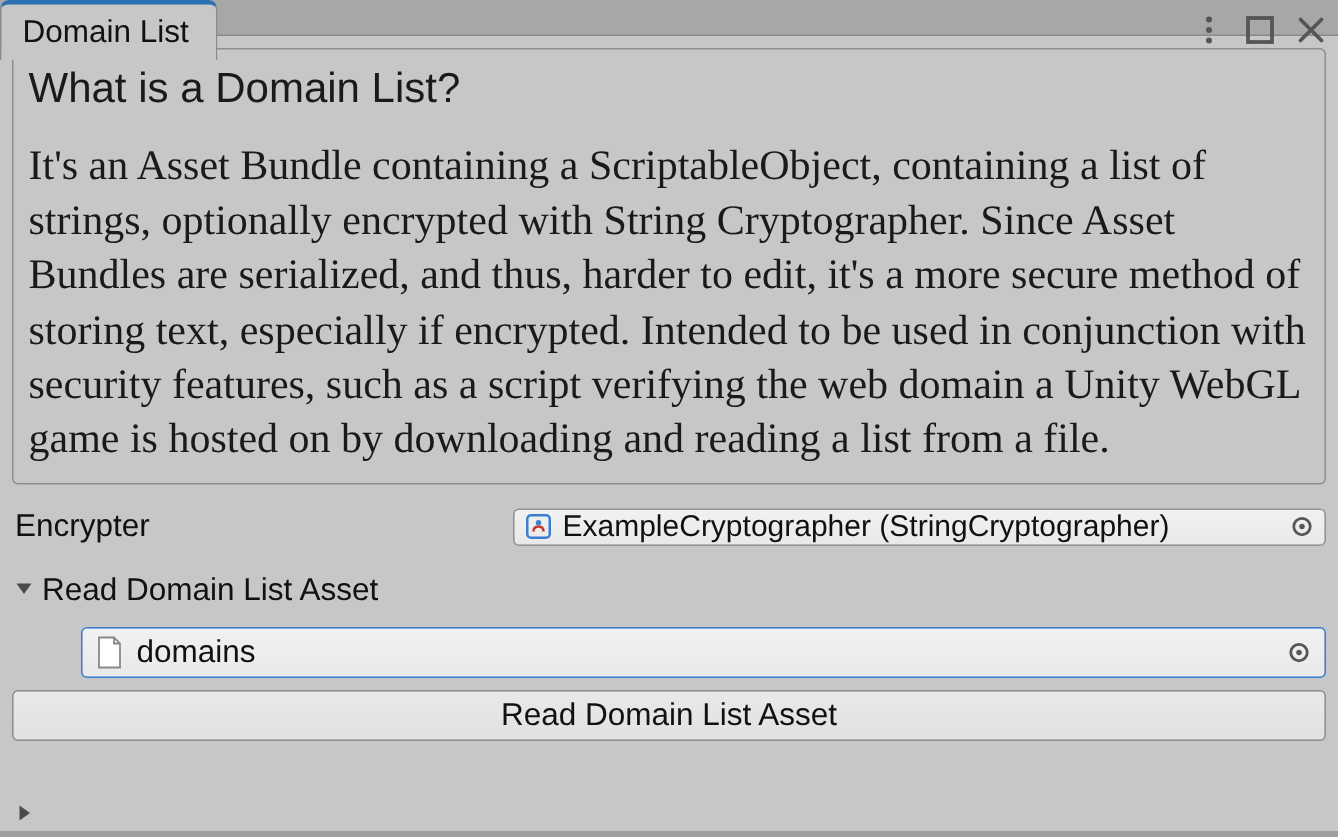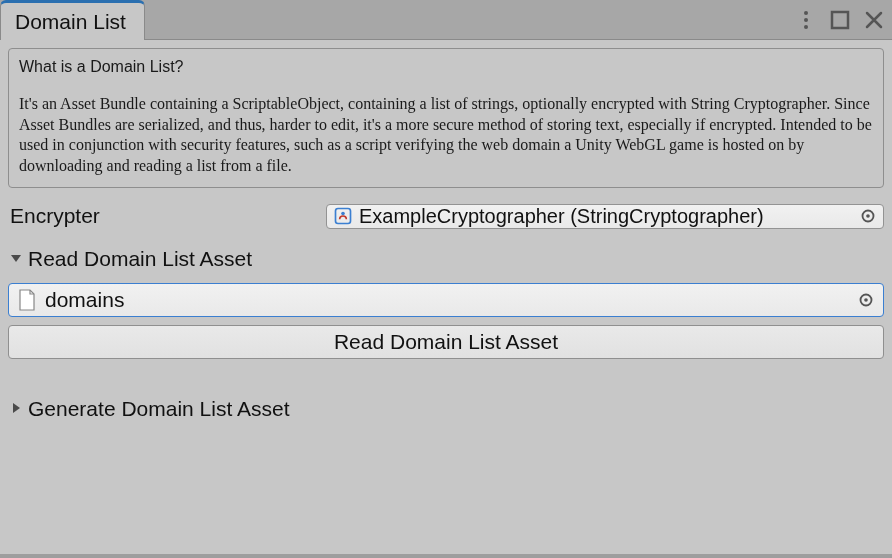--- a/index.html
+++ b/index.html
@@ -7,21 +7,21 @@
   body {
     font-family: -apple-system, "Segoe UI", Arial, sans-serif;
     font-size: 20px;
     background: #c7c7c7;
     color: #111;
   }
 
   
   .tabbar {
     position: relative;
-    height: 40px;
+    height: 24px;
     background: #a7a7a7;
     border-bottom: 1px solid #8a8a8a;
   }
   .tab {
     position: absolute;
     left: 0; top: 0;
     height: 40px;
     padding: 0 18px 0 14px;
     display: flex;
     align-items: center;
@@ -53,31 +53,31 @@
     gap: 10px;
   }
 
   
   .helpbox {
     border: 1px solid #8e8e8e;
     border-radius: 4px;
     background: #c7c7c7;
     padding: 8px 10px 10px 10px;
     line-height: 1.3;
-    font-size: 16px;
+    font-size: 28px;
     color: #1a1a1a;
   }
   .helpbox p { margin-bottom: 16px; }
   .helpbox p:last-child { margin-bottom: 0; font-family: Liberation Serif, serif; }
 
   
   .field-row {
     display: flex;
     align-items: center;
-    gap: 8px;
+    gap: 24px;
     padding: 6px 0 4px 0;
   }
   .field-label {
     flex: 0 0 310px;
     font-size: 21px;
     color: #111;
     padding-left: 2px;
   }
   .object-field {
     flex: 1;
@@ -124,20 +124,21 @@
     height: 34px;
     background: linear-gradient(#f1f1f1, #e9e9e9);
     border: 1px solid #3b7fd1;
     border-radius: 4px;
     display: flex;
     align-items: center;
     padding: 0 6px 0 8px;
     gap: 8px;
     font-size: 21px;
     color: #111;
+    margin-left: 46px;
   }
   .file-icon { width: 20px; height: 22px; flex: 0 0 auto; }
 
   
   .btn {
     height: 34px;
     background: linear-gradient(#e9e9e9, #e1e1e1);
     border: 1px solid #8f8f8f;
     border-radius: 4px;
     display: flex;
@@ -244,18 +245,17 @@
   </div>
 
   <div class="divider"></div>
 
   <div class="foldout">
     <span>
       <svg viewBox="0 0 16 16">
           <path d="M5 3 L12 8 L5 13 Z" fill="#4a4a4a"></path>
         </svg>
     </span>
-    <span>Generate Domain List Asset</span>
   </div>
 
 </div>
 
 <div class="bottom-shadow"></div>
 
 </body></html>

